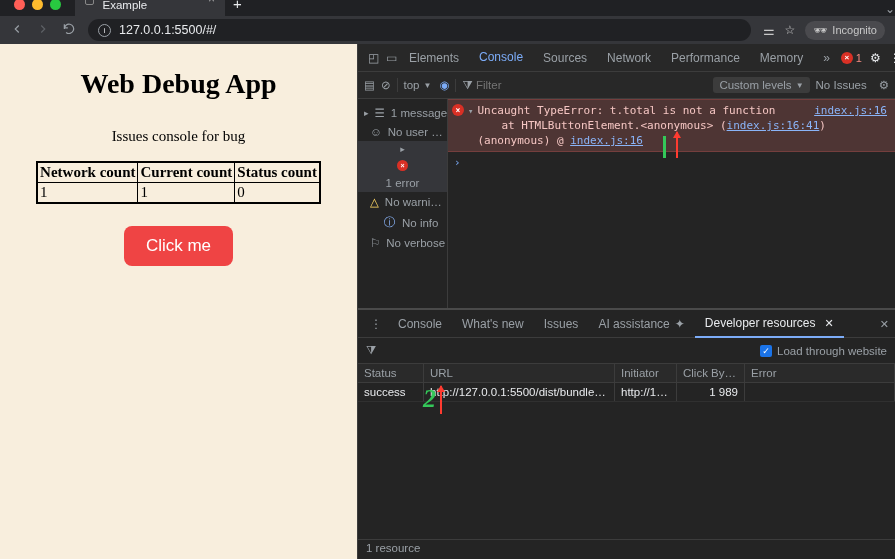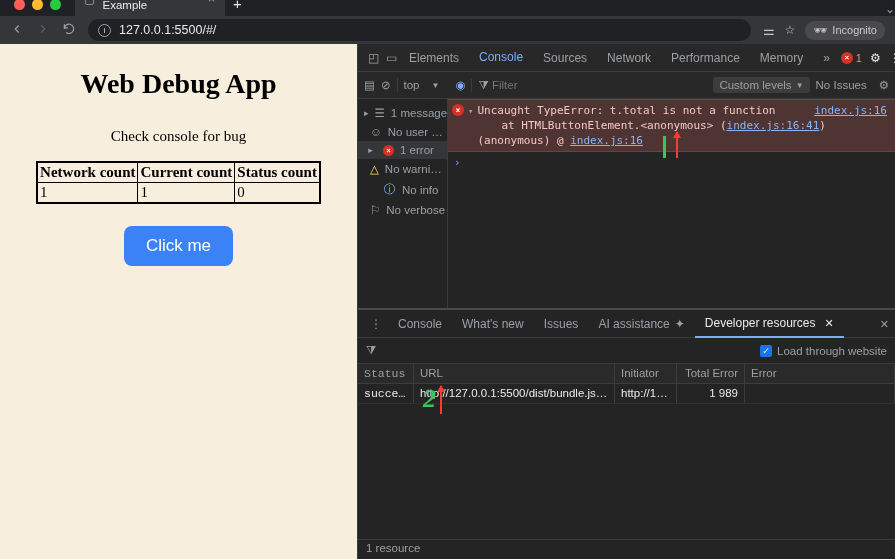--- a/index.html
+++ b/index.html
@@ -24,42 +24,42 @@
   .chev { font-size: 12px; color:#9aa0a6; }
 
   
   .split { flex: 1; display: flex; min-height: 0; }
   .page { width: 357px; background: #f8eedd; color: #000; overflow: hidden; display: flex; flex-direction: column; align-items: center; padding-top: 24px; }
   .page h1 { font-family: "Times New Roman", serif; font-size: 28px; font-weight: bold; margin-bottom: 28px; }
   .page .sub { font-family: "Times New Roman", serif; font-size: 15px; margin-bottom: 16px; }
   .page table { border-collapse: collapse; font-family: "Times New Roman", serif; font-size: 15px; margin-bottom: 22px; }
   .page th, .page td { border: 1px solid #000; padding: 1px 2px; text-align: left; }
   .page table { border: 2px solid #000; }
-  .clickme { background: #3b82f6; color: #fff; font-size: 17px; padding: 10px 22px; border: none; border-radius: 8px; cursor: pointer; }
+  .clickme { background: #ef4444; color: #fff; font-size: 17px; padding: 10px 22px; border: none; border-radius: 8px; cursor: pointer; }
 
   
   .devtools { flex: 1; display: flex; flex-direction: column; background: #242424; border-left: 1px solid #3c3c3c; font-size: 12px; min-width: 0; }
   .dt-tabs { height: 28px; background: #282828; border-bottom: 1px solid #3c3c3c; display: flex; align-items: center; padding: 0 6px; gap: 2px; }
   .dt-tabs .ic { width: 16px; text-align: center; color: #9aa0a6; padding: 0 4px; }
   .dt-tab { padding: 20px 9px; color: #9aa0a6; cursor: pointer; font-size: 12px; }
   .dt-tab.active { color: #7cacf8; border-bottom: 2px solid #7cacf8; }
   .dt-right { margin-left: auto; display: flex; align-items: center; gap: 8px; }
   .err-pill { display: flex; align-items: center; gap: 3px; color: #f28b82; font-size: 11px; }
   .err-dot { width: 12px; height: 12px; background: #d93025; border-radius: 50%; display:flex;align-items:center;justify-content:center;color:#fff;font-size:8px;font-weight:bold; }
   .dt-toolbar2 { height: 27px; background: #282828; border-bottom: 1px solid #3c3c3c; display: flex; align-items: center; padding: 0 6px; gap: 6px; color: #9aa0a6; font-size: 11.5px; }
   .dt-toolbar2 .pill { padding: 2px 6px; background: #3c3c3c; border-radius: 3px; display:flex; align-items:center; gap:4px;}
   .dt-toolbar2 .filter { flex: 1; }
-  .scope { border-left: 1px solid #3c3c3c; padding-left:6px; display:flex; align-items:center; gap:12px; }
+  .scope { border-left: 1px solid #3c3c3c; padding-left:6px; display:flex; align-items:center; gap:4px; }
   .no-issues { margin-left: auto; display:flex; align-items:center; gap:4px;text-align:right;}
 
   .console-wrap { display:flex; flex-direction:column; flex:1; min-width:0;}
   .console-body { flex:1; display:flex; min-height:0; }
   .con-sidebar { width: 90px; background: #242424; border-right: 1px solid #3c3c3c; padding: 4px 0; font-size: 11.5px; color: #9aa0a6; overflow:hidden; }
   .con-sidebar .row { display: flex; align-items: center; gap: 6px; padding: 3px 6px; white-space: nowrap; }
-  .con-sidebar .sel { background: #35363a; }
+  .con-sidebar .sel { background: #35363a; flex-direction: column; }
   .ico { width: 13px; display: inline-flex; align-items:center; justify-content:center; }
   .tri::before { content: "▸"; font-size: 9px; color: #9aa0a6; }
   .tri.open::before { content: "▾"; }
 
   .con-main { flex: 1; position: relative; font-family: Menlo, Consolas, monospace; font-size: 11px; overflow: hidden; }
   .err-block { background: #4e3534; border-top: 1px solid #743e3d; border-bottom: 1px solid #743e3d; padding: 3px 6px 3px 4px; color: #f5c6c3; line-height: 15px; position: relative; }
   .err-block .hdr { display:flex; align-items:flex-start; gap:4px;}
   .err-block .msg { flex:1; }
   .src-link { color: #8ab4f8; text-decoration: underline; cursor: pointer; }
   .right-src { position:absolute; right:8px; top:3px; }
@@ -78,21 +78,21 @@
   .drawer-tabs .dtab { padding: 6px 10px; cursor:pointer; display:flex; align-items:center; gap:5px;}
   .drawer-tabs .dtab.active { color:#e8eaed; border-bottom: 2px solid #7cacf8; }
   .drawer-tabs .kebab { padding: 0 6px; }
   .drawer-filter { height: 26px; display:flex; align-items:center; padding: 0 8px; gap:8px; font-size:11.5px; color:#9aa0a6; border-bottom:1px solid #3c3c3c;}
   .drawer-filter .chk { margin-left:auto; display:flex; align-items:center; gap:5px; }
   .res-table { flex:1; display:flex; flex-direction:column; font-size:11.5px; position:relative;}
   .res-head, .res-row { display:flex; }
   .res-head { background:#2a2a2a; color:#9aa0a6; border-bottom:1px solid #3c3c3c; }
   .res-row { border-bottom:1px solid #303030; }
   .rc { padding: 3px 6px; border-right:1px solid #3c3c3c; overflow:hidden; white-space:nowrap; text-overflow:ellipsis; }
-  .c-status{ width:56px;font-family:Liberation Mono, monospace;} .c-url{ flex:1;} .c-init{ width:62px;} .c-bytes{ width:68px; text-align:right;} .c-err{ width:150px;}
+  .c-status{ width:66px;} .c-url{ flex:1;} .c-init{ width:62px;} .c-bytes{ width:68px; text-align:right;} .c-err{ width:150px;}
   .annot2 { position:absolute; top: 20px; left: 65px; pointer-events:none; display:flex; align-items:flex-end; gap:4px;}
   .num2 { font: italic bold 26px "Comic Sans MS", "Segoe Script", cursive; color:#34c759; }
   .arrow-red2 { width:2px; height:28px; background:#ff3b30; position:relative; }
   .arrow-red2::before { content:""; position:absolute; top:-1px; left:-3px; border-left:4px solid transparent; border-right:4px solid transparent; border-bottom:7px solid #ff3b30;}
   .drawer-status { height: 20px; border-top:1px solid #3c3c3c; padding:2px 8px; font-size:11.5px; color:#9aa0a6;}
   .gear::before { content: "⚙"; }
   .ellips::before { content: "⋮"; }
   .xbtn::before { content: "✕"; font-size:11px;}
   .funnel::before { content: "⧩"; }
   .check { width:12px;height:12px; background:#1a73e8; border-radius:2px; display:inline-flex;align-items:center;justify-content:center;color:#fff;font-size:9px;}
@@ -137,21 +137,21 @@
         <span>Incognito</span>
       </span>
     </div>
   </div>
 </div>
 
 <div class="split">
 
   <div class="page">
     <h1>Web Debug App</h1>
-    <div class="sub">Check console for bug</div>
+    <div class="sub">Issues console for bug</div>
     <table>
       <tbody>
           <tr>
         <th>Network count</th>
         <th>Current count</th>
         <th>Status count</th>
       </tr>
       <tr>
         <td>1</td>
         <td>1</td>
@@ -289,21 +289,21 @@
         <label class="chk">
           <span class="check">✓</span>
           <span>Load through website</span>
         </label>
       </div>
       <div class="res-table">
         <div class="res-head">
           <div class="rc c-status">Status</div>
           <div class="rc c-url">URL</div>
           <div class="rc c-init">Initiator</div>
-          <div class="rc c-bytes">Total Error</div>
+          <div class="rc c-bytes">Click Bytes</div>
           <div class="rc c-err">Error</div>
         </div>
         <div class="res-row">
           <div class="rc c-status">success</div>
           <div class="rc c-url">http://127.0.0.1:5500/dist/bundle.js.map</div>
           <div class="rc c-init">http://127.0…</div>
           <div class="rc c-bytes">1 989</div>
           <div class="rc c-err"></div>
         </div>
         <div class="annot2">

